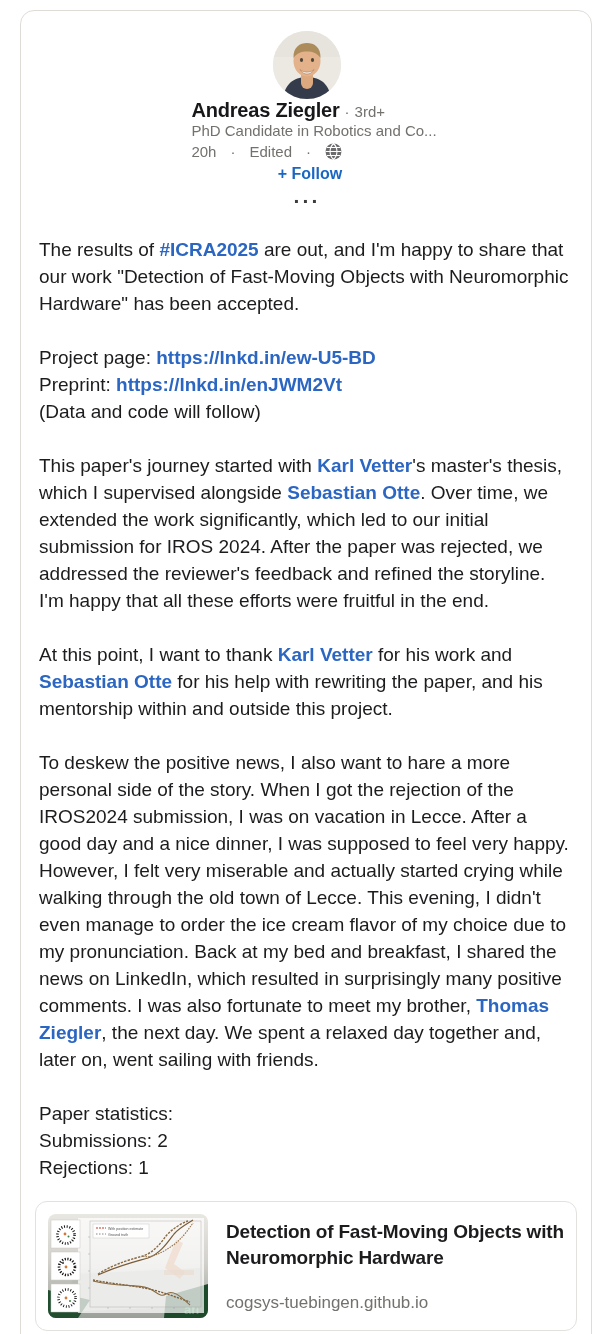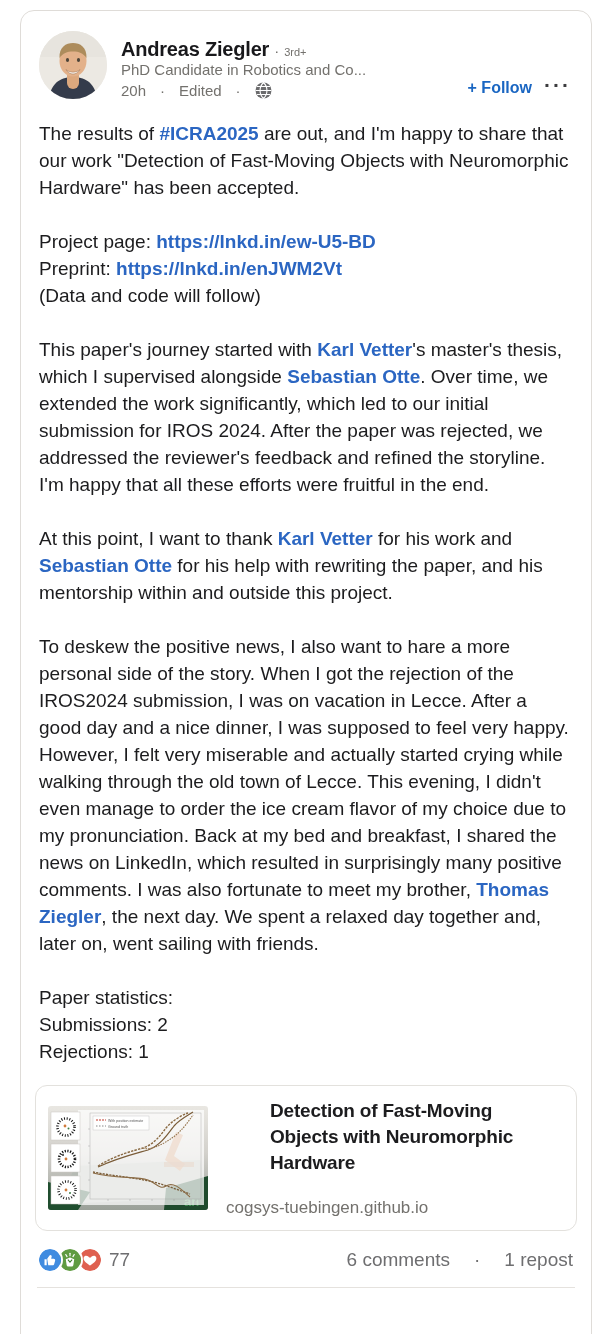--- a/index.html
+++ b/index.html
@@ -5,46 +5,46 @@
   :root{
     --link:#2b66c2; --accent:#1a66c2; --text1:#1a1a1a; --text2:#73716d;
     --border:#dfdcd8; --like:#3f8be0; --celebrate:#5f9b41; --love:#df6050;
   }
   *{box-sizing:border-box;}
   html,body{margin:0;padding:0;width:616px;height:1334px;overflow:hidden;background:#fff;
     font-family:"Liberation Sans","DejaVu Sans",sans-serif;color:var(--text1);}
   .post-card{position:absolute;left:20px;top:10px;width:572px;min-height:1360px;
     background:#fff;border:1px solid var(--border);border-radius:14px;}
   
-  .header{display:flex;align-items:flex-end;padding:20px 16px 0 18px;}
+  .header{display:flex;align-items:center;padding:20px 16px 0 18px;flex-direction:column;}
   .avatar{width:68px;height:68px;border-radius:50%;overflow:hidden;flex:0 0 68px;background:#ece9e4;}
   .author{margin-left:14px;min-width:0;flex:1 1 auto;}
   .name-row{display:flex;align-items:baseline;white-space:nowrap;}
   .name{font-size:20px;font-weight:700;color:#18181b;letter-spacing:-0.2px;}
   .degree-sep{margin:0 5px;color:var(--text2);font-size:15px;}
-  .degree{color:var(--text2);font-size:11px;}
+  .degree{color:var(--text2);font-size:15px;}
   .headline{margin-top:0;font-size:15px;color:var(--text2);white-space:nowrap;overflow:hidden;
     text-overflow:ellipsis;max-width:300px;}
   .meta{margin-top:4px;font-size:15px;color:var(--text2);display:flex;align-items:center;gap:14px;}
   .globe{width:17px;height:17px;display:inline-block;}
   .follow-btn{background:none;border:none;color:var(--accent);font-weight:700;font-size:16px;
     font-family:inherit;padding:2px 6px;margin:3px 2px 0 8px;white-space:nowrap;cursor:pointer;}
   .overflow-btn{background:none;border:none;color:#3c3c3f;font-size:21px;font-weight:700;
     letter-spacing:2px;padding:2px 4px;margin-top:2px;cursor:pointer;font-family:inherit;}
   
   .body-text{padding:0 18px;margin-top:21px;font-size:19px;line-height:27px;color:#1c1c1e;}
   .body-text p{margin:0 0 27px 0;}
   .body-text p:last-child{margin-bottom:0;}
   .seg-hashtag,.seg-url,.seg-mention{color:var(--link);font-weight:700;cursor:pointer;}
   
   .link-card{display:flex;align-items:center;gap:18px;margin:20px 14px 0 14px;padding:12px;
     border:1px solid #e3e1dd;border-radius:12px;cursor:pointer;background:#fff;}
-  .thumb{width:160px;height:104px;border-radius:3px;overflow:hidden;flex:0 0 160px;}
+  .thumb{width:160px;height:104px;border-radius:8px;overflow:hidden;flex:0 0 160px;}
   .link-info{min-width:0;}
-  .link-title{font-size:19px;font-weight:700;line-height:26px;color:#1c1c1e;letter-spacing:-0.2px;margin-left:44px;}
+  .link-title{font-size:19px;font-weight:700;line-height:26px;color:#1c1c1e;letter-spacing:-0.2px;}
   .link-domain{margin-top:22px;font-size:17px;color:var(--text2);}
   
   .social-row{display:flex;align-items:center;justify-content:space-between;padding:16px 18px 12px 16px;}
   .reactions{display:flex;align-items:center;cursor:pointer;}
   .r-icon{width:26px;height:26px;border-radius:50%;border:2px solid #fff;display:block;}
   .r-icon + .r-icon{margin-left:-6px;}
   .r-like{z-index:3;position:relative;}
   .r-celebrate{z-index:2;position:relative;}
   .r-love{z-index:1;position:relative;}
   .r-count{margin-left:6px;font-size:19px;color:#6e6e70;}

